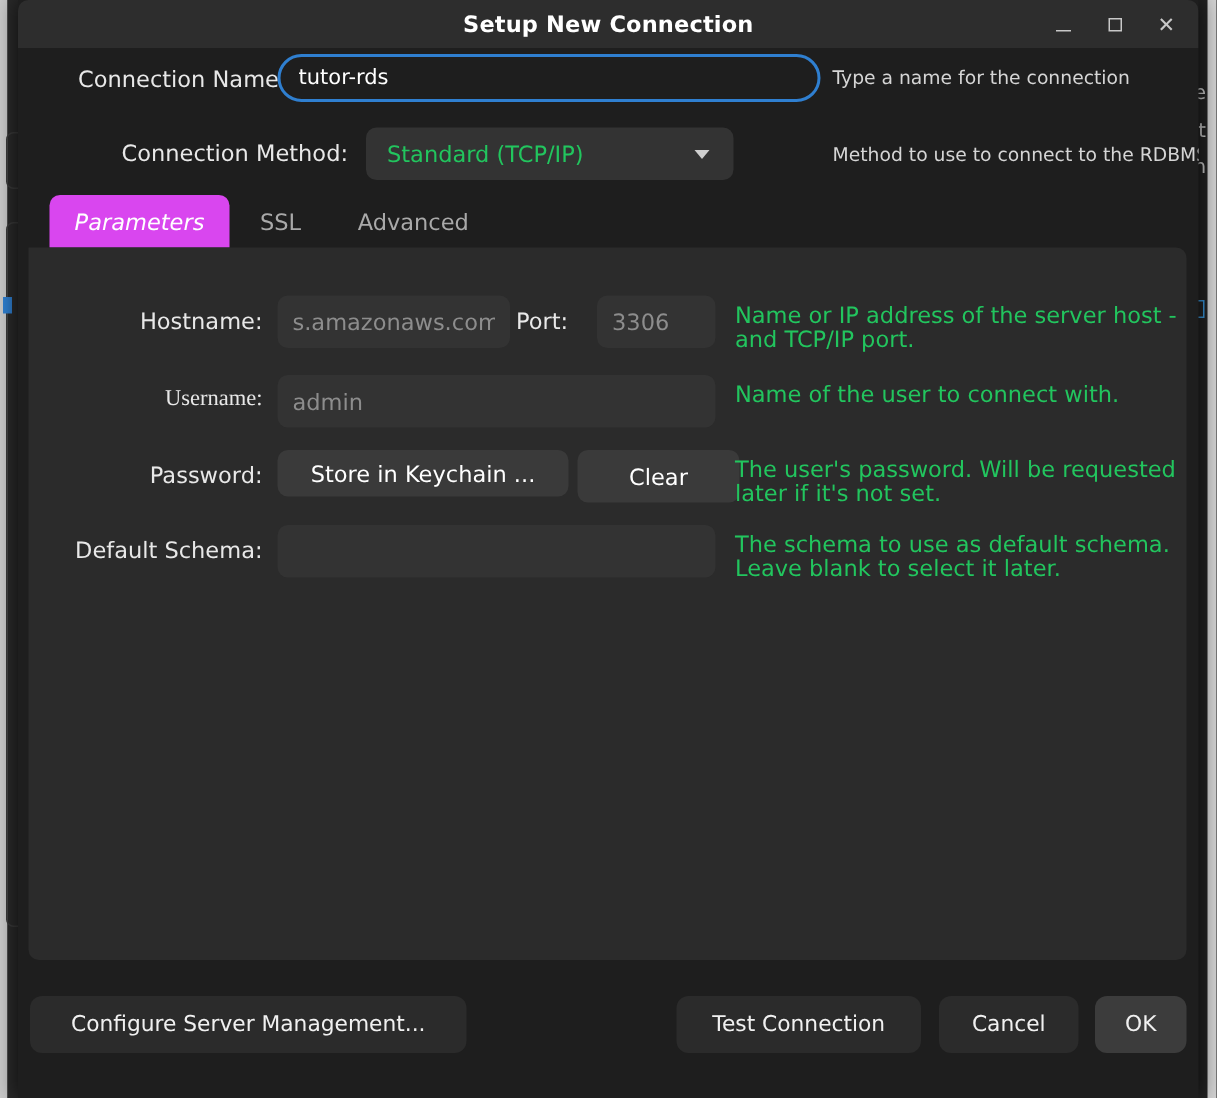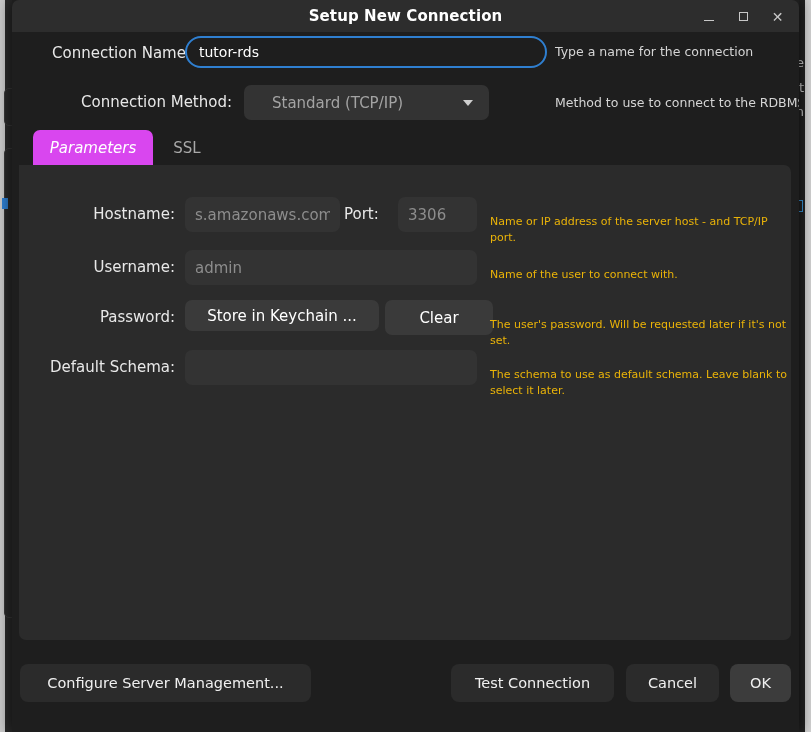--- a/index.html
+++ b/index.html
@@ -183,25 +183,25 @@
   #label-conn-method {
     left: 0; top: 18px; width: 220px;
   }
   #select-conn-method {
     position: absolute;
     left: 232px; top: 10px;
     width: 245px; height: 35px;
     background: #333333;
     border: none;
     border-radius: 7px;
-    color: #a3a3a3;
+    color: #22c55e;
     font-size: 15px;
     display: flex;
     align-items: center;
-    padding: 0 28px;
+    padding: 0 14px;
     box-sizing: border-box;
   }
   #select-caret {
     position: absolute;
     right: 16px;
     width: 0; height: 0;
     border-left: 5.5px solid transparent;
     border-right: 5.5px solid transparent;
     border-top: 6px solid #cfcfcf;
   }
@@ -272,25 +272,24 @@
     color: #e8e8e8;
     font-size: 15px;
     font-family: "DejaVu Sans", "Liberation Sans", sans-serif;
     padding: 0 10px;
     box-sizing: border-box;
     outline: none;
   }
   .pinput::placeholder { color: #8d8d8d; opacity: 1; }
   .phint {
     position: absolute;
-    color: #eab308;
-    font-size: 11px;
+    color: #22c55e;
+    font-size: 15px;
     line-height: 16px;
     width: 300px;
-    margin-top: 12px;
   }
   .pbtn {
     position: absolute;
     background: #3a3a3a;
     border: none;
     border-radius: 7px;
     color: #ffffff;
     font-size: 15px;
     font-family: "DejaVu Sans", "Liberation Sans", sans-serif;
     display: flex;
@@ -369,34 +368,35 @@
     <div id="select-conn-method">
       <span>Standard (TCP/IP)</span>
       <span id="select-caret"></span>
     </div>
     <div id="hint-conn-method">Method to use to connect to the RDBMS</div>
   </div>
 
   <div id="tabs-row">
     <div class="tab active" id="tab-parameters">Parameters</div>
     <div class="tab inactive" id="tab-ssl">SSL</div>
+    <div class="tab inactive" id="tab-advanced">Advanced</div>
   </div>
 
   <div id="tab-panel">
 
     <div class="prow" style="top:32px;">
       <div class="plabel" style="top:8px;">Hostname:</div>
       <input class="pinput" style="left: 166px; top: 0px; width: 155px; height: 35px;" type="text" placeholder="s.amazonaws.com">
       <div class="plabel" style="left:325px; top:8px; width:50px; text-align:left;">Port:</div>
       <input class="pinput" style="left: 379px; top: 0px; width: 79px; height: 35px;" type="text" placeholder="3306">
       <div class="phint" style="left:471px; top:5px;">Name or IP address of the server host - and TCP/IP port.</div>
     </div>
 
     <div class="prow" style="top:85px;">
-      <div class="plabel" style="top:8px;">Username:</div>
+      <div class="plabel" style="top:8px;font-family:Liberation Serif, serif;">Username:</div>
       <input class="pinput" style="left: 166px; top: 0px; width: 292px; height: 35px;" type="text" placeholder="admin">
       <div class="phint" style="left:471px; top:5px;">Name of the user to connect with.</div>
     </div>
 
     <div class="prow" style="top:135px;">
       <div class="plabel" style="top:8px;">Password:</div>
       <button class="pbtn" style="left:166px; top:0; width:194px; height:31px;">Store in Keychain ...</button>
       <button class="pbtn" style="left:366px; top:0; width:108px; height:35px;">Clear</button>
       <div class="phint" style="left:471px; top:5px;">The user's password. Will be requested later if it's not set.</div>
     </div>

